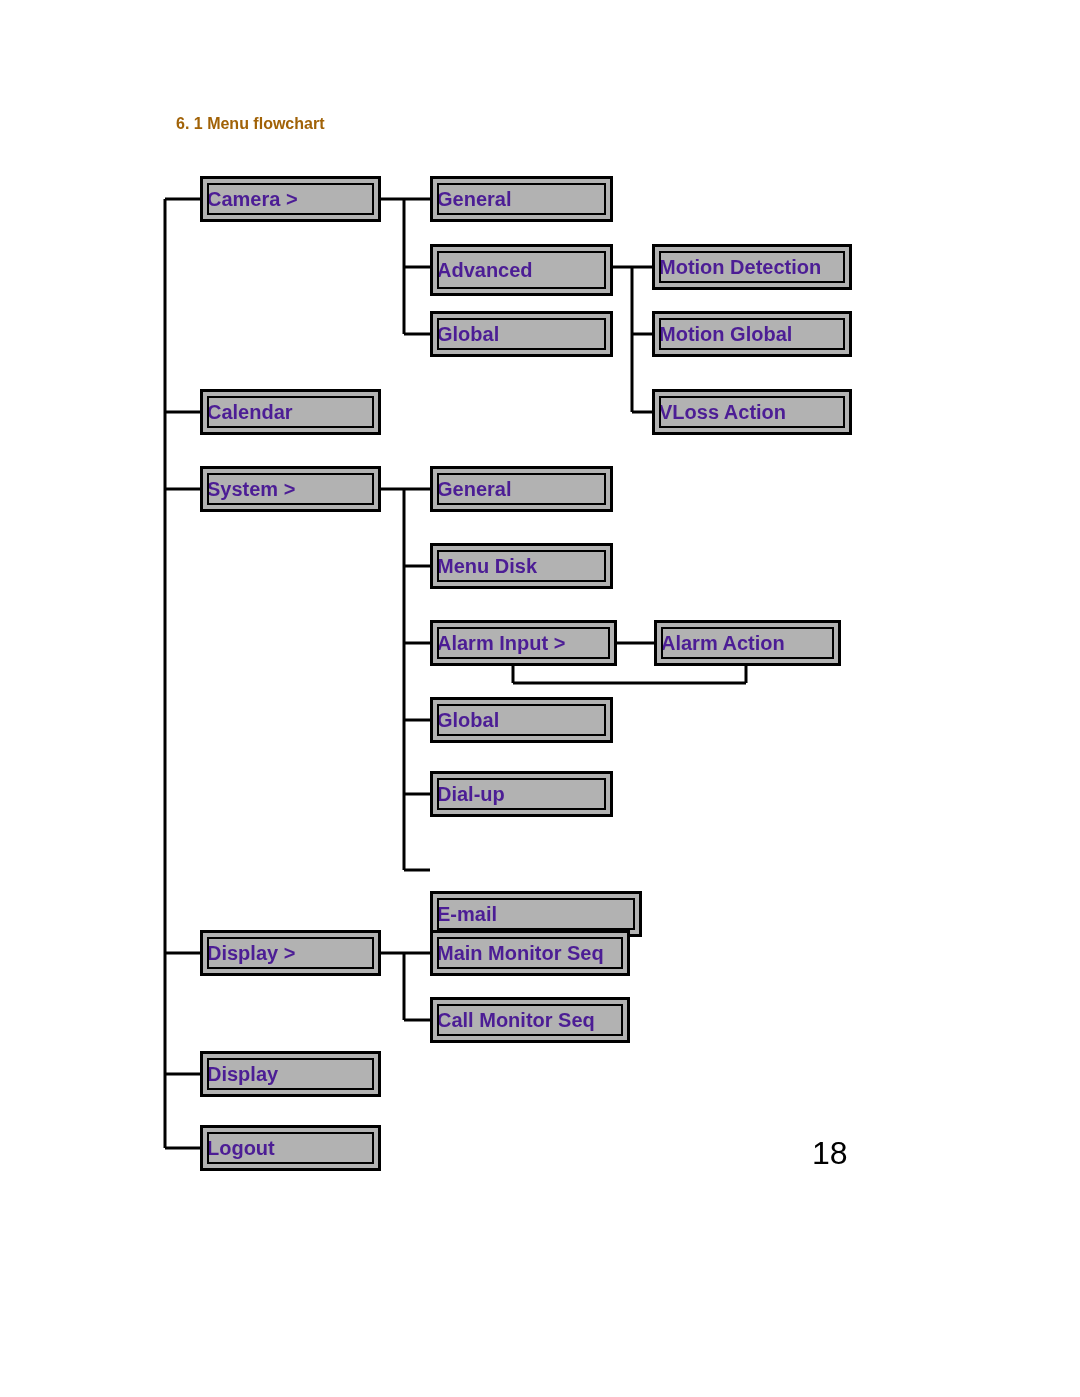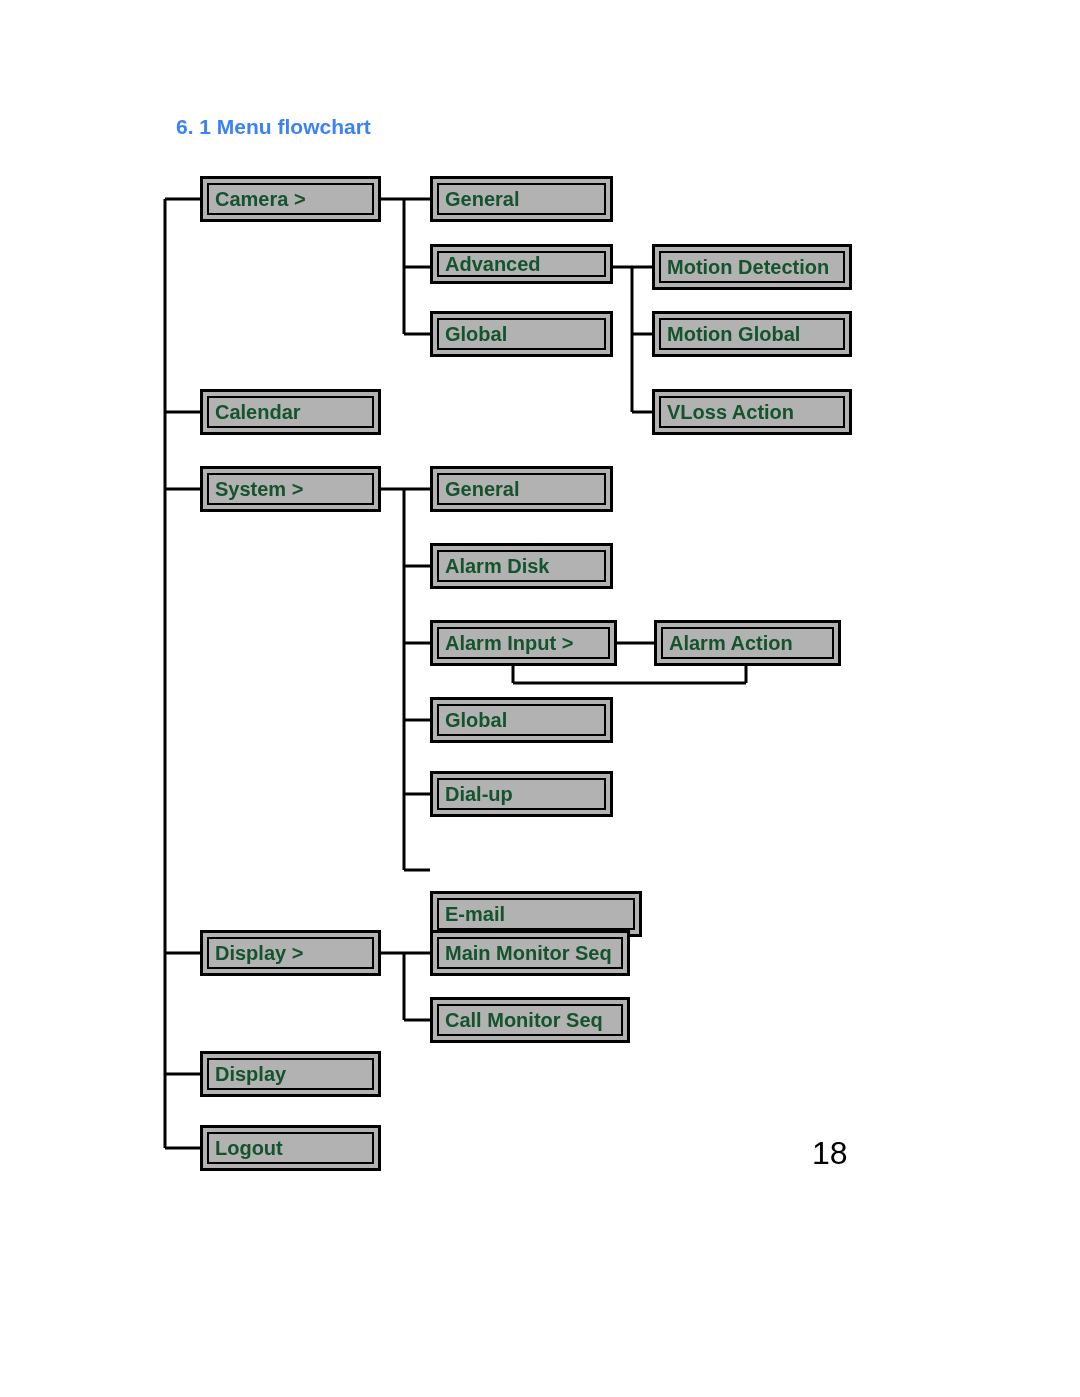--- a/index.html
+++ b/index.html
@@ -1,20 +1,20 @@
 <!DOCTYPE html>
 <html><head>
 <meta charset="utf-8">
 <style>
   html,body{margin:0;padding:0;background:#fff;font-family:Helvetica,Arial,sans-serif}
   .page{position:relative;width:1080px;height:1397px;background:#fff}
-  .title{position:absolute;font-weight:bold;font-size:21px;color:#3b82f6}
+  .title{position:absolute;font-weight:bold;font-size:16px;color:#a16207}
   .pgnum{position:absolute;font-size:32px;color:#000}
   .node{position:absolute;box-sizing:border-box;background:#b2b2b2;border:3px solid #000;
-        display:flex;align-items:center;padding-left:12px;font-weight:bold;font-size:20px;color:#14532d}
+        display:flex;align-items:center;padding-left:4px;font-weight:bold;font-size:20px;color:#4c1d95}
   .node::after{content:"";position:absolute;left:4px;right:4px;top:4px;bottom:4px;border:2px solid #000;pointer-events:none}
   svg.wires{position:absolute;left:0;top:0}
 </style>
 </head>
 <body>
 <div class="page">
 
 <div class="title" style="left:176px;top:115px">6. 1 Menu flowchart</div>
 
 <svg class="wires" width="1080" height="1397">
@@ -74,42 +74,42 @@
 <div class="node" style="left:200px;top:1051px;width:181px;height:46px">
       <span>Display</span>
     </div>
 <div class="node" style="left:200px;top:1125px;width:181px;height:46px">
       <span>Logout</span>
     </div>
 
 <div class="node" style="left:430px;top:176px;width:183px;height:46px">
       <span>General</span>
     </div>
-<div class="node" style="left:430px;top:244px;width:183px;height:40px">
+<div class="node" style="left:430px;top:244px;width:183px;height:52px">
       <span>Advanced</span>
     </div>
 <div class="node" style="left:430px;top:311px;width:183px;height:46px">
       <span>Global</span>
     </div>
 
 <div class="node" style="left:652px;top:244px;width:200px;height:46px">
       <span>Motion Detection</span>
     </div>
 <div class="node" style="left:652px;top:311px;width:200px;height:46px">
       <span>Motion Global</span>
     </div>
 <div class="node" style="left:652px;top:389px;width:200px;height:46px">
       <span>VLoss Action</span>
     </div>
 
 <div class="node" style="left:430px;top:466px;width:183px;height:46px">
       <span>General</span>
     </div>
 <div class="node" style="left:430px;top:543px;width:183px;height:46px">
-      <span>Alarm Disk</span>
+      <span>Menu Disk</span>
     </div>
 <div class="node" style="left:430px;top:620px;width:187px;height:46px">
       <span>Alarm Input &gt;</span>
     </div>
 <div class="node" style="left:430px;top:697px;width:183px;height:46px">
       <span>Global</span>
     </div>
 <div class="node" style="left:430px;top:771px;width:183px;height:46px">
       <span>Dial-up</span>
     </div>

